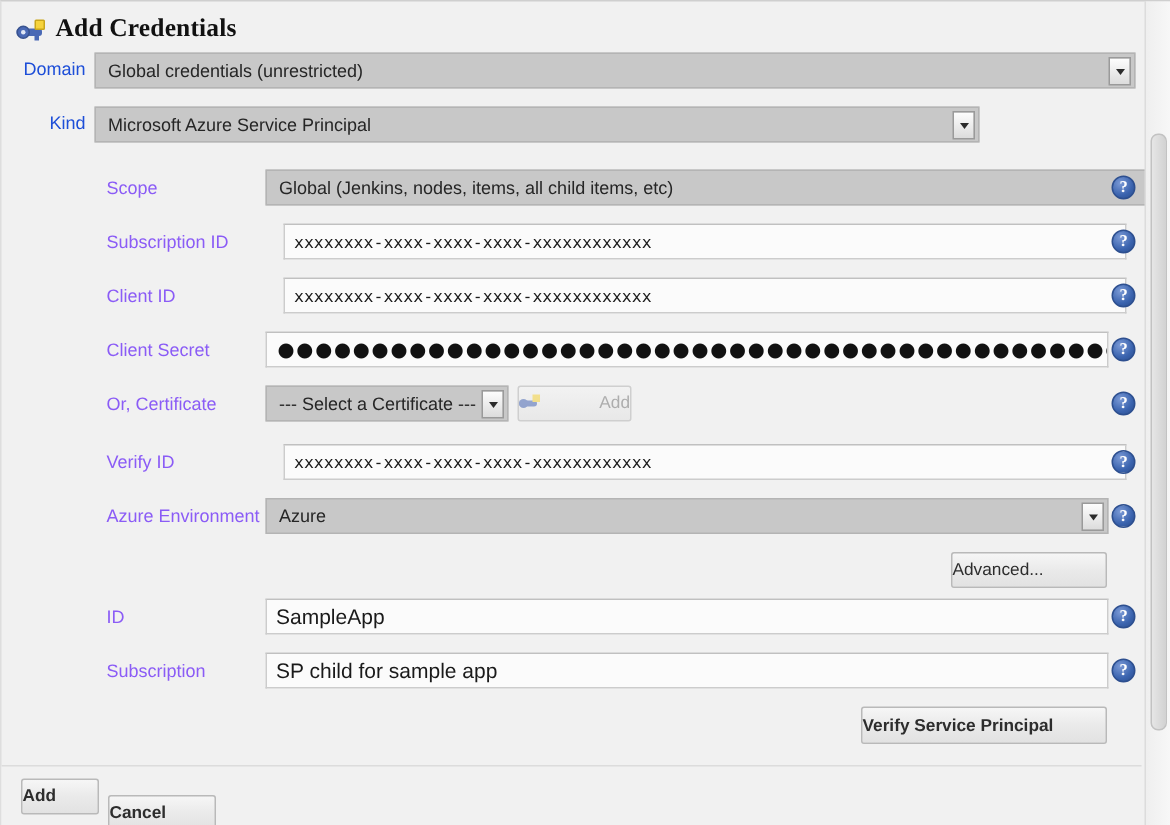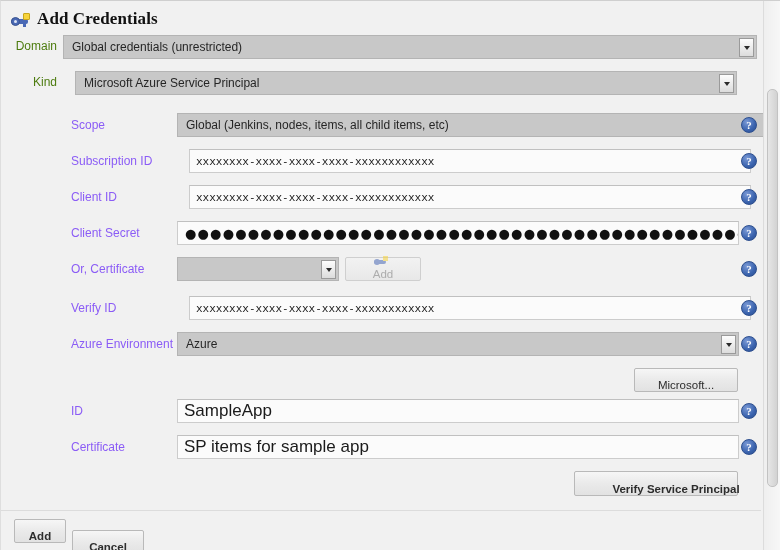--- a/index.html
+++ b/index.html
@@ -98,21 +98,21 @@
     height: 26px;
     box-sizing: border-box;
   }
   .toprow .lbl {
     position: absolute;
     left: 0;
     top: 4px;
     width: 56px;
     text-align: right;
     font-size: 12px;
-    color: #4d7c0f;
+    color: #1d4ed8;
   }
   .select-box {
     position: absolute;
     box-sizing: border-box;
     background: #c8c8c8;
     border: 1px solid #b4b4b4;
     height: 24px;
     display: flex;
     align-items: center;
     font-size: 12px;
@@ -162,21 +162,21 @@
   .textinput {
     position: absolute;
     box-sizing: border-box;
     height: 24px;
     background: #fbfbfb;
     border: 1px solid #ccc;
     border-top-color: #c0c0c0;
     display: flex;
     align-items: center;
     padding-left: 6px;
-    font-size: 17px;
+    font-size: 14px;
     color: #1a1a1a;
     overflow: hidden;
     white-space: nowrap;
   }
   .textinput.mono {
     font-family: "DejaVu Sans Mono", "Liberation Mono", monospace;
     font-size: 11px;
     letter-spacing: 0px;
     margin-left: 12px;
   }
@@ -207,27 +207,26 @@
 
   .btn {
     position: absolute;
     box-sizing: border-box;
     background: linear-gradient(to bottom, #f6f6f6 0%, #eaeaea 50%, #e2e2e2 100%);
     border: 1px solid #b9b9b9;
     border-radius: 2px;
     height: 24px;
     display: flex;
     align-items: center;
-    justify-content: flex-end;
+    justify-content: space-between;
     font-size: 11.5px;
     font-weight: bold;
     color: #2d2d2d;
     cursor: pointer;
     white-space: nowrap;
-    flex-direction: column;
   }
   .btn.normal {
     font-weight: normal;
   }
   .btn.disabled {
     color: #adadad;
     background: linear-gradient(to bottom, #f2f2f2, #e8e8e8);
     border-color: #cfcfcf;
     cursor: default;
     font-weight: normal;
@@ -308,21 +307,21 @@
   <div class="toprow" style="top:34px;">
     <span class="lbl">Domain</span>
     <div class="select-box" style="left:62px; top:0; width:694px;">
       <span>Global credentials (unrestricted)</span>
       <span class="select-arrow"></span>
     </div>
   </div>
 
   <div class="toprow" style="top:70px;">
     <span class="lbl">Kind</span>
-    <div class="select-box" style="left:62px; top:0; width:662px;margin-left:12px;">
+    <div class="select-box" style="left:62px; top:0; width:590px;">
       <span>Microsoft Azure Service Principal</span>
       <span class="select-arrow"></span>
     </div>
   </div>
 
   <div class="formrow" style="top:112px;">
     <span class="flabel">Scope</span>
     <div class="select-box" style="left:176px; top:0; width:634px;">
       <span>Global (Jenkins, nodes, items, all child items, etc)</span>
       <span class="select-arrow"></span>
@@ -350,20 +349,21 @@
     <span class="flabel">Client Secret</span>
     <div class="textinput secret" style="left:176px; top:0; width:562px;">
       <span>●●●●●●●●●●●●●●●●●●●●●●●●●●●●●●●●●●●●●●●●●●●●●●</span>
     </div>
     <span class="help-icon" style="left:740px; top:4px;">?</span>
   </div>
 
   <div class="formrow" style="top:256px;">
     <span class="flabel">Or, Certificate</span>
     <div class="select-box" style="left:176px; top:0; width:162px; background:#c8c8c8;">
+      <span>--- Select a Certificate ---</span>
       <span class="select-arrow"></span>
     </div>
     <div class="btn disabled" style="left:344px; top:0; width:76px;">
       <span class="minikey">
         <span class="mb"></span>
           <span class="mh"></span>
           <span class="md"></span>
       </span>
       <span>Add</span>
     </div>
@@ -382,42 +382,42 @@
     <span class="flabel">Azure Environment</span>
     <div class="select-box" style="left:176px; top:0; width:562px;">
       <span>Azure</span>
       <span class="select-arrow"></span>
     </div>
     <span class="help-icon" style="left:740px; top:4px;">?</span>
   </div>
 
   <div class="formrow" style="top:367px;">
     <div class="btn normal" style="left:633px; top:0; width:104px;">
-      <span>Microsoft...</span>
+      <span>Advanced...</span>
     </div>
   </div>
 
   <div class="formrow" style="top:398px;">
     <span class="flabel">ID</span>
     <div class="textinput" style="left:176px; top:0; width:562px;">
       <span>SampleApp</span>
     </div>
     <span class="help-icon" style="left:740px; top:4px;">?</span>
   </div>
 
   <div class="formrow" style="top:434px;">
-    <span class="flabel">Certificate</span>
+    <span class="flabel">Subscription</span>
     <div class="textinput" style="left:176px; top:0; width:562px;">
-      <span>SP items for sample app</span>
+      <span>SP child for sample app</span>
     </div>
     <span class="help-icon" style="left:740px; top:4px;">?</span>
   </div>
 
   <div class="formrow" style="top:470px;">
-    <div class="btn" style="left:573px; top:0; width:164px; height:25px;padding-left:40px;">
+    <div class="btn" style="left:573px; top:0; width:164px; height:25px;">
       <span>Verify Service Principal</span>
     </div>
   </div>
 
   <div class="bottombar">
     <div class="btn" style="left:13px; top:8px; width:52px;">
       <span>Add</span>
     </div>
     <div class="btn" style="left:71px; top:7px; width:72px;margin-top:12px;">
       <span>Cancel</span>

